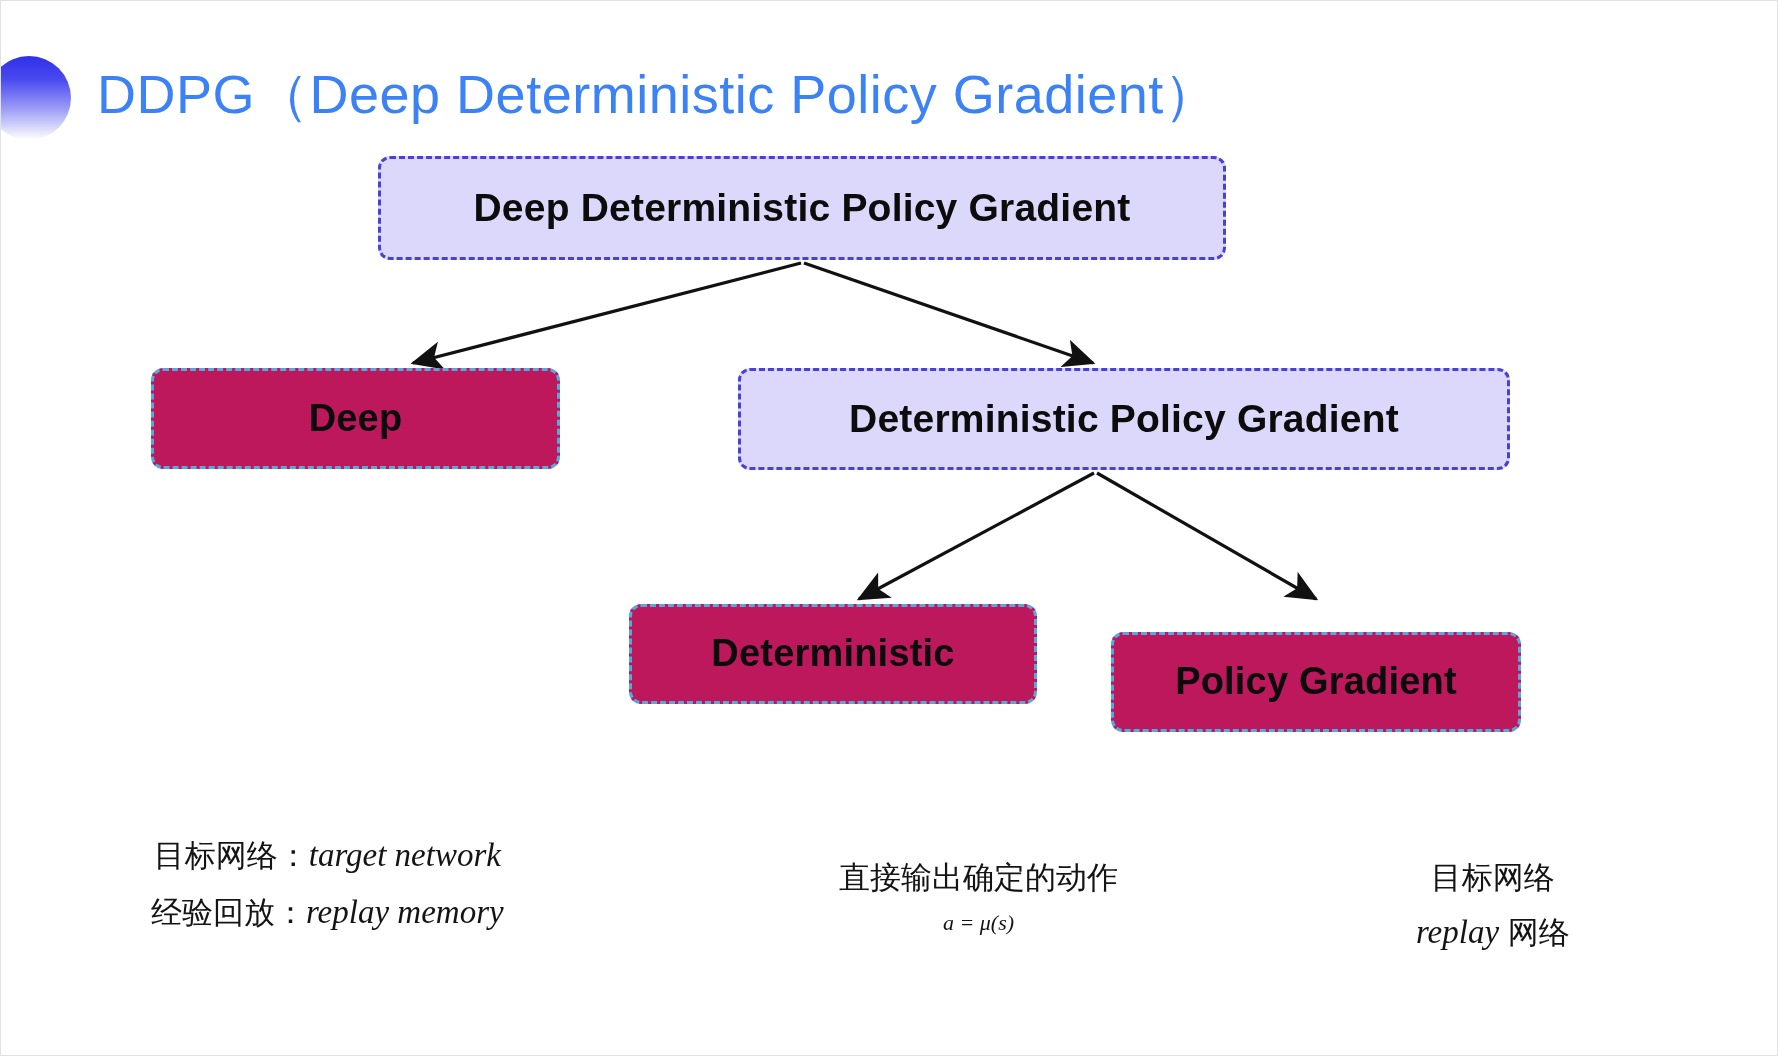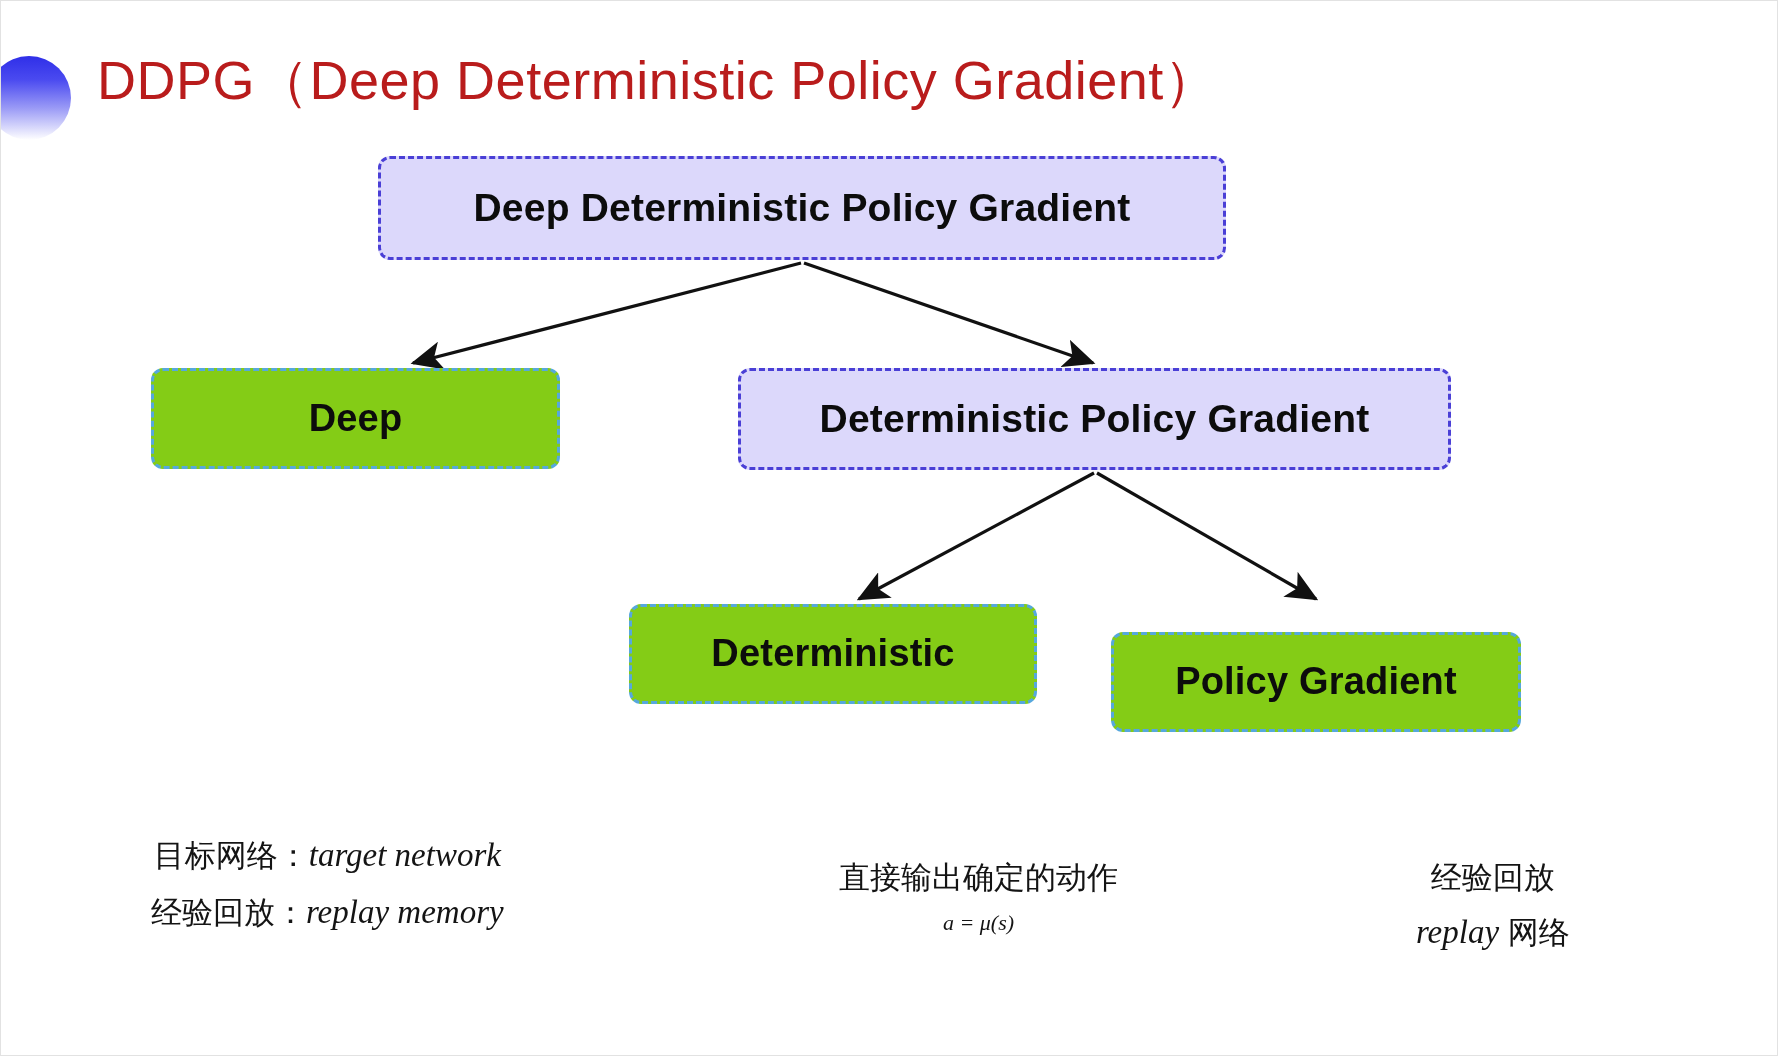--- a/index.html
+++ b/index.html
@@ -26,24 +26,24 @@
     left: -14px;
     top: 55px;
     width: 84px;
     height: 84px;
     border-radius: 50%;
     background: linear-gradient(to bottom, #2f2fe8 0%, #4a4af0 28%, #9a9af6 62%, #ffffff 100%);
   }
   .slide-title {
     position: absolute;
     left: 96px;
-    top: 48px;
+    top: 62px;
     font-size: 54px;
     font-weight: 400;
-    color: #b91c1c;
+    color: #3b82f6;
     letter-spacing: 0.5px;
     white-space: nowrap;
     line-height: 1.15;
   }
 
   
   .node {
     position: absolute;
     box-sizing: border-box;
     display: flex;
@@ -55,27 +55,27 @@
     font-size: 38px;
     font-weight: 600;
     letter-spacing: 0.2px;
     line-height: 1.1;
   }
   .node.purple {
     background: #dcd8fb;
     border: 3px dashed #4a3fd6;
   }
   .node.cyan {
-    background: #84cc16;
+    background: #be185d;
     border: 3px dashed #56a8dd;
   }
 
   #node-root   { left: 377px;  top: 155px; width: 848px; height: 104px; font-size: 39px; }
   #node-deep   { left: 150px;  top: 367px; width: 409px; height: 101px; }
-  #node-dpg    { left: 737px;  top: 367px; width: 713px; height: 102px; font-size: 39px; }
+  #node-dpg    { left: 737px;  top: 367px; width: 772px; height: 102px; font-size: 39px; }
   #node-det    { left: 628px;  top: 603px; width: 408px; height: 100px; }
   #node-pg     { left: 1110px; top: 603px; width: 410px; height: 100px; margin-top: 28px; }
 
   
   #arrows {
     position: absolute;
     left: 0;
     top: 0;
     width: 1778px;
     height: 1056px;
@@ -158,17 +158,17 @@
     <span class="ln indent"><span>目标网络：</span><span class="ital">target network</span></span>
     <span class="ln indent"><span>经验回放：</span><span class="ital">replay memory</span></span>
   </div>
 
   <div id="annot-mid" class="annot">
     <span class="ln">直接输出确定的动作</span>
     <span class="ln math">a = μ(s)</span>
   </div>
 
   <div id="annot-right" class="annot">
-    <span class="ln">经验回放</span>
+    <span class="ln">目标网络</span>
     <span class="ln"><span class="ital">replay</span><span> 网络</span></span>
   </div>
 
 </div>
 
 </body></html>

